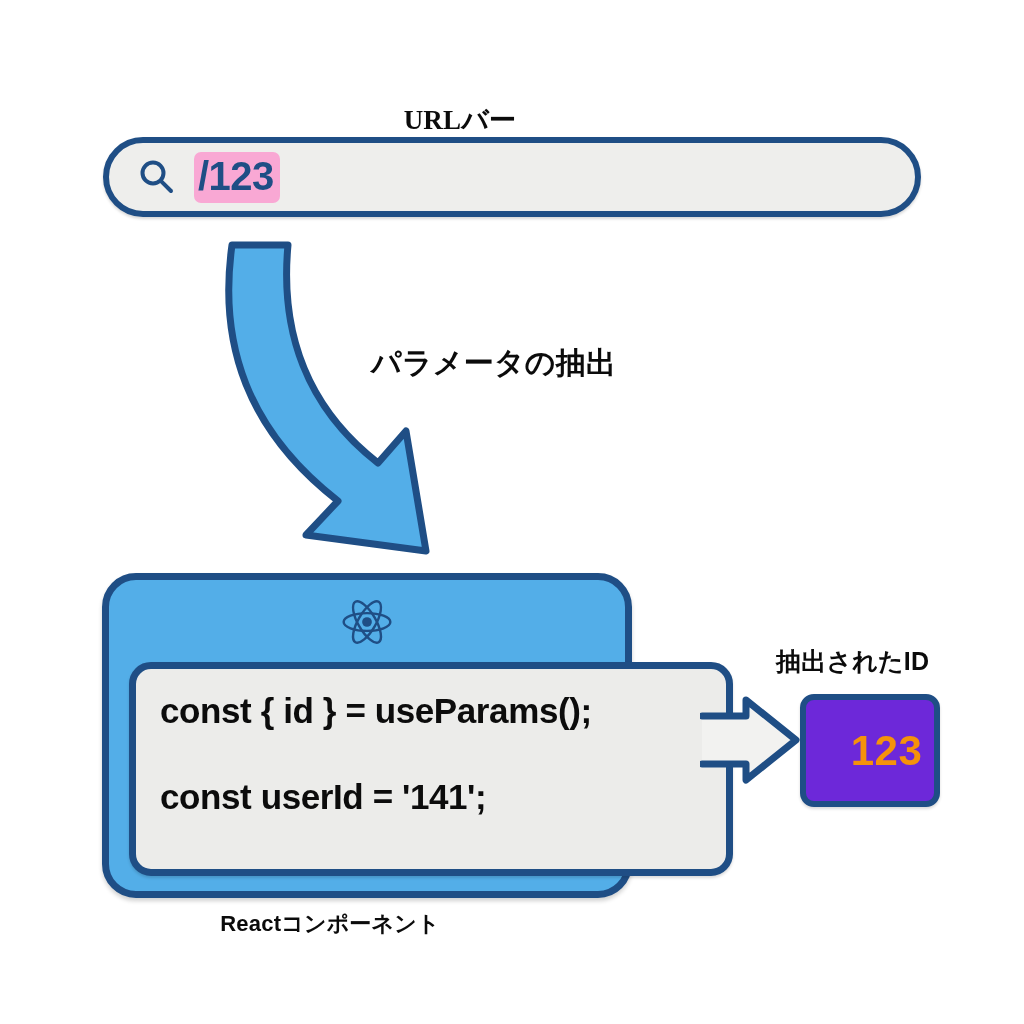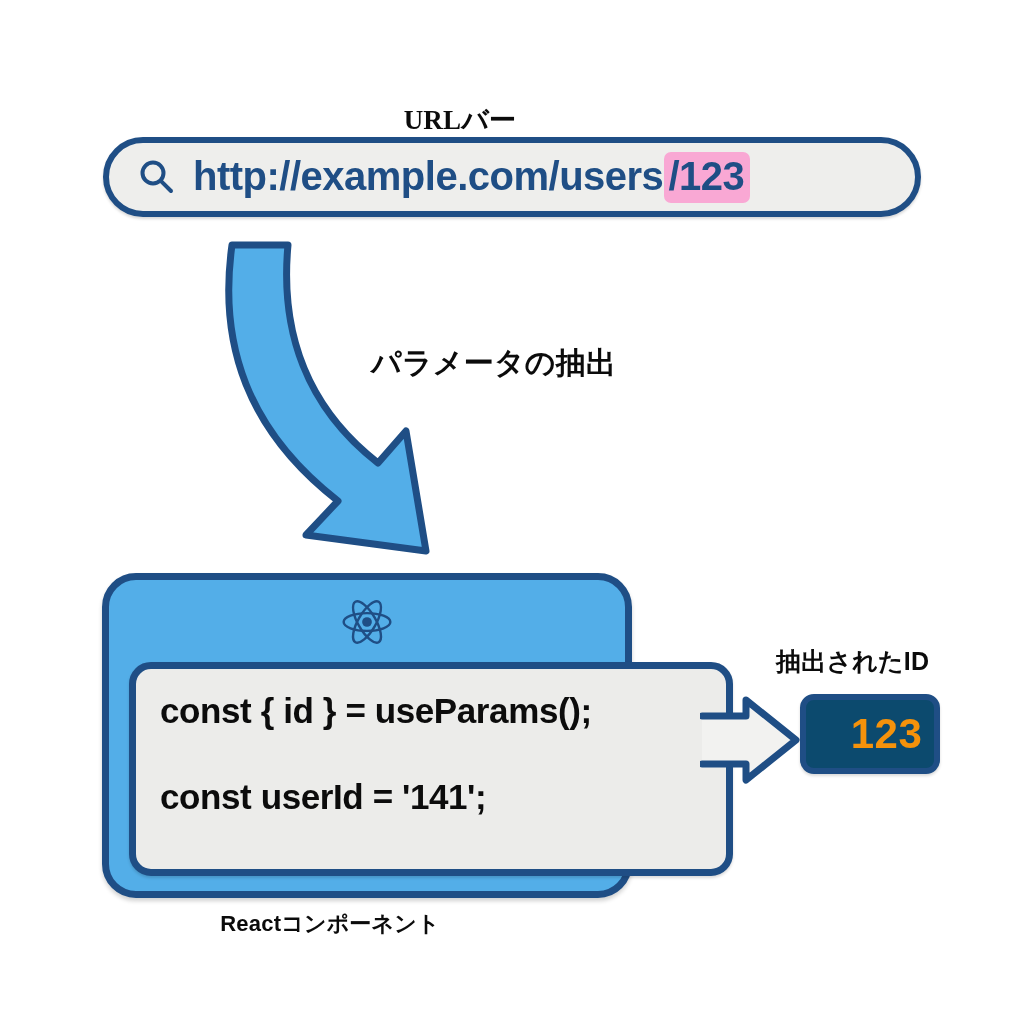--- a/index.html
+++ b/index.html
@@ -160,25 +160,25 @@
     width: 108px;
     height: 108px;
   }
 
   
   #id-badge {
     position: absolute;
     left: 800px;
     top: 694px;
     width: 140px;
-    height: 80px;
+    height: 113px;
     box-sizing: border-box;
     border: 6px solid #1f4e85;
     border-radius: 14px;
-    background: #0c4a6e;
+    background: #6d28d9;
     display: flex;
     align-items: center;
     justify-content: center;
     box-shadow: 0 2px 3px rgba(0,0,0,0.15);
     padding-left: 33px;
   }
   #id-badge-value {
     font-size: 42px;
     font-weight: 700;
     color: #f5920b;
@@ -191,21 +191,20 @@
 <div id="canvas">
 
   <div class="caption" id="label-urlbar">URLバー</div>
 
   <div id="urlbar">
     <svg id="search-icon" viewBox="0 0 40 40">
       <circle cx="16" cy="16" r="10.5" fill="none" stroke="#1f4e85" stroke-width="4"></circle>
       <line x1="23.8" y1="23.8" x2="34" y2="34" stroke="#1f4e85" stroke-width="4" stroke-linecap="round"></line>
     </svg>
     <div id="url-text">
-      <span>http://example.com/users</span>
         <span id="url-id-highlight">/123</span>
     </div>
   </div>
 
   <svg id="curved-arrow" viewBox="0 0 320 330">
     <path d="M 26 14
              C 20 108, 46 190, 118 250
              L 150 214
              L 168 318
              L 66 298

